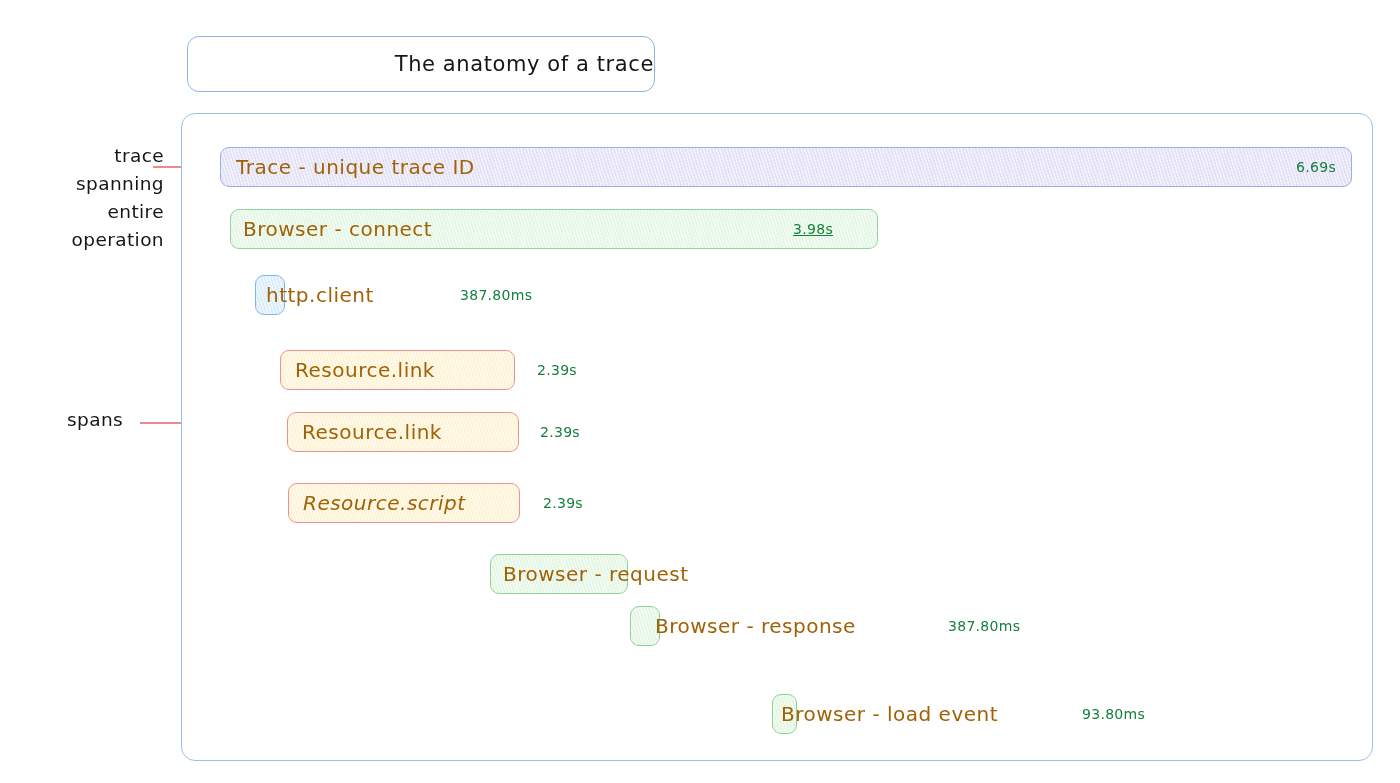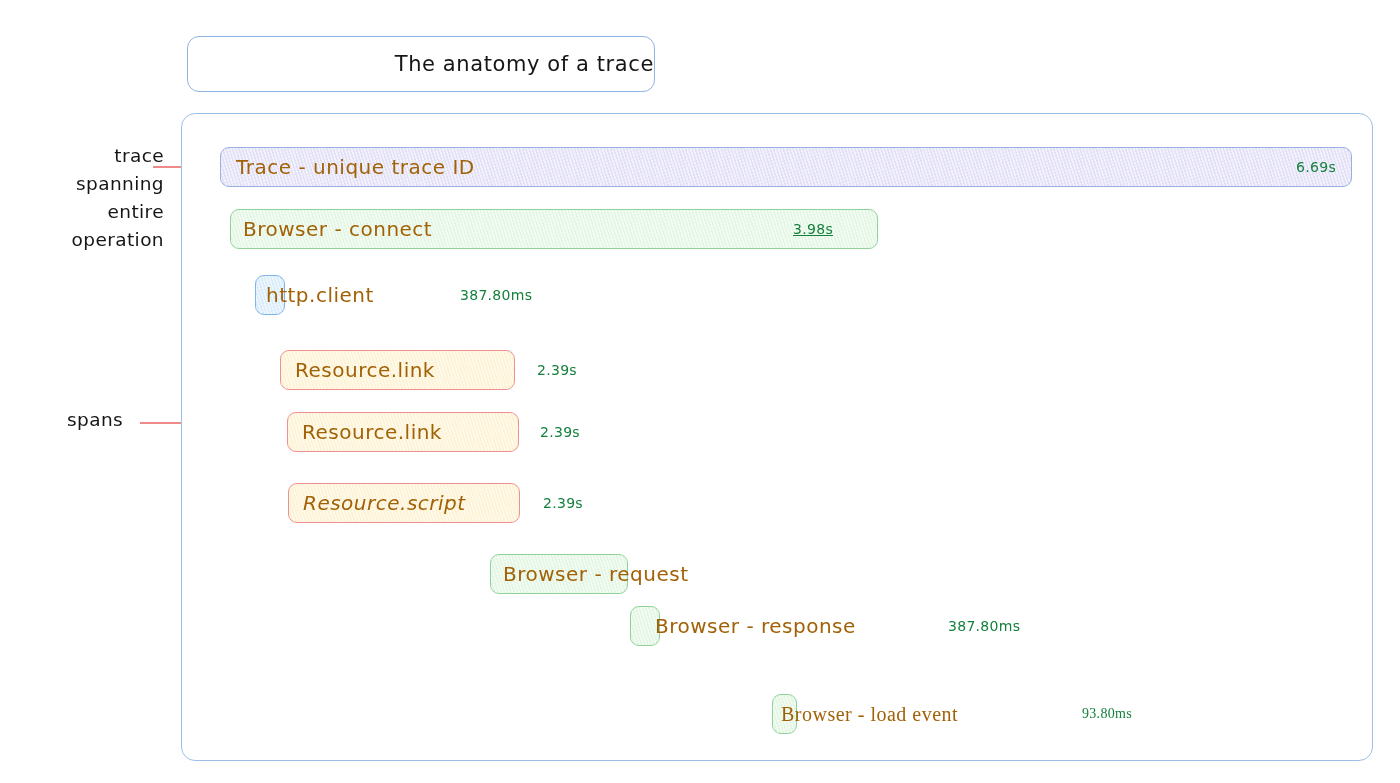--- a/index.html
+++ b/index.html
@@ -197,17 +197,17 @@
   <div class="span-label" style="left:13px;">Browser - request</div>
   <div class="span-duration" style="left:250px;"></div>
 </div>
 
 <div class="span-row" style="left:630px; top:606px; width:30px;">
   <div class="span-bar bar-green bar-texture" style="width:30px;"></div>
   <div class="span-label" style="left:25px;">Browser - response</div>
   <div class="span-duration" style="left:318px;">387.80ms</div>
 </div>
 
-<div class="span-row" style="left:772px; top:694px; width:25px;font-family:Liberation Serif, serif;">
+<div class="span-row" style="left:772px; top:694px; width:25px;">
   <div class="span-bar bar-green bar-texture" style="width:25px;"></div>
   <div class="span-label" style="left:9px;">Browser - load event</div>
   <div class="span-duration" style="left:310px;">93.80ms</div>
 </div>
 
 </body></html>

